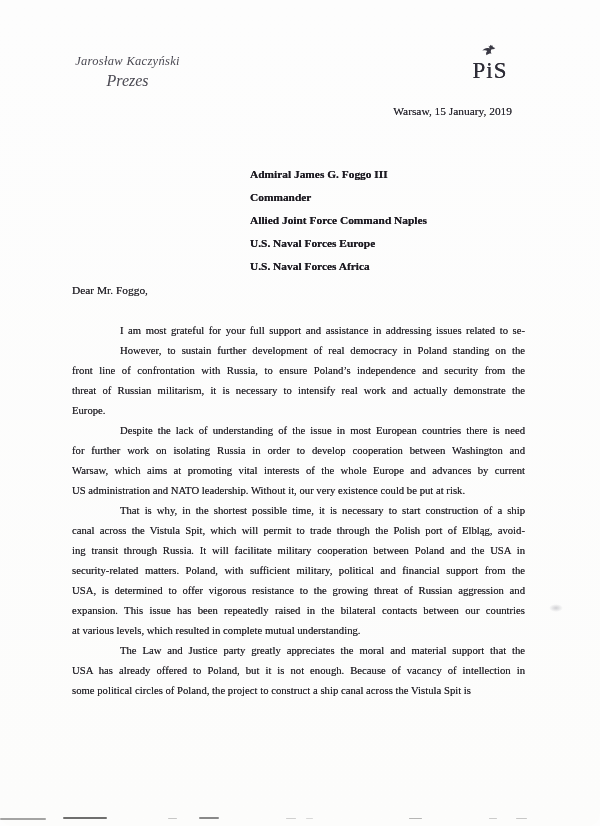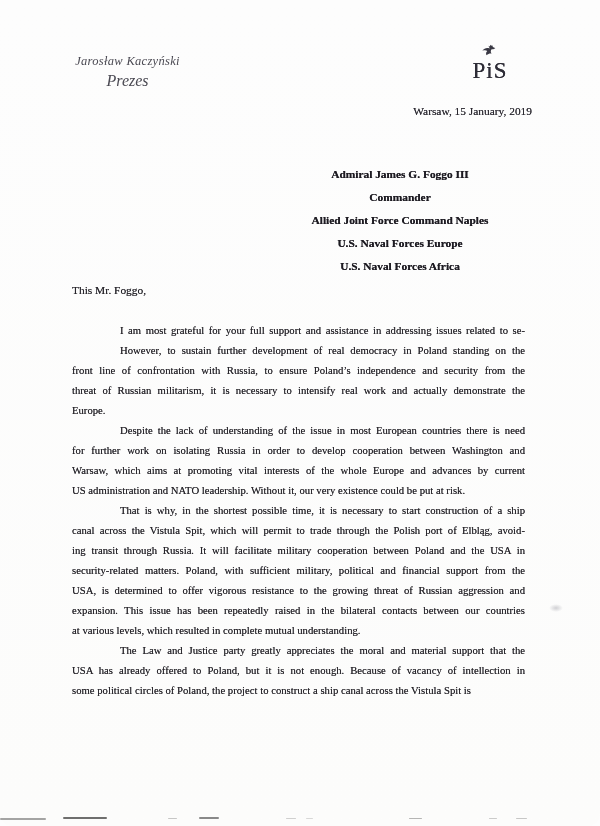--- a/index.html
+++ b/index.html
@@ -34,29 +34,28 @@
     position:absolute;left:18px;top:0;
     transform:rotate(-6deg);
   }
   .logo-text{
     position:absolute;left:0;top:14px;width:56px;
     font-size:23px;letter-spacing:1px;
     font-weight:400;
     text-shadow:0 0 .4px #2e2d37;
   }
   .dateline{
-    position:absolute;left:88px;top:105px;width:444px;
+    position:absolute;left:68px;top:105px;width:444px;
     text-align:right;font-size:11.4px;color:#2a2830;
     text-shadow:0 0 .3px rgba(42,40,48,.8);
   }
   .recipient{
     position:absolute;left:250px;top:163px;width:300px;
     font-weight:bold;font-size:11.4px;color:#1d1b22;
     text-shadow:0 0 .35px rgba(29,27,34,.9);
-    text-align:center;
   }
   .r-line{height:23px;line-height:23px;}
   .salutation{
     position:absolute;left:72px;top:283px;
     font-size:11.4px;line-height:14px;
     text-shadow:0 0 .3px rgba(38,36,42,.8);
   }
   .letter-body{
     position:absolute;left:72px;top:320px;width:453px;
     font-size:10.7px;
@@ -108,21 +107,21 @@
   <div class="dateline">Warsaw, 15 January, 2019</div>
 
   <div class="recipient">
     <div class="r-line">Admiral James G. Foggo III</div>
     <div class="r-line">Commander</div>
     <div class="r-line">Allied Joint Force Command Naples</div>
     <div class="r-line">U.S. Naval Forces Europe</div>
     <div class="r-line">U.S. Naval Forces Africa</div>
   </div>
 
-  <div class="salutation">This Mr. Foggo,</div>
+  <div class="salutation">Dear Mr. Foggo,</div>
 
   <div class="letter-body">
       <div class="body-line first">I am most grateful for your full support and assistance in addressing issues related to se-</div>
       <div class="body-line first">However, to sustain further development of real democracy in Poland standing on the</div>
       <div class="body-line">front line of confrontation with Russia, to ensure Poland’s independence and security from the</div>
       <div class="body-line">threat of Russian militarism, it is necessary to intensify real work and actually demonstrate the</div>
       <div class="body-line last">Europe.</div>
       <div class="body-line first">Despite the lack of understanding of the issue in most European countries there is need</div>
       <div class="body-line">for further work on isolating Russia in order to develop cooperation between Washington and</div>
       <div class="body-line">Warsaw, which aims at promoting vital interests of the whole Europe and advances by current</div>

